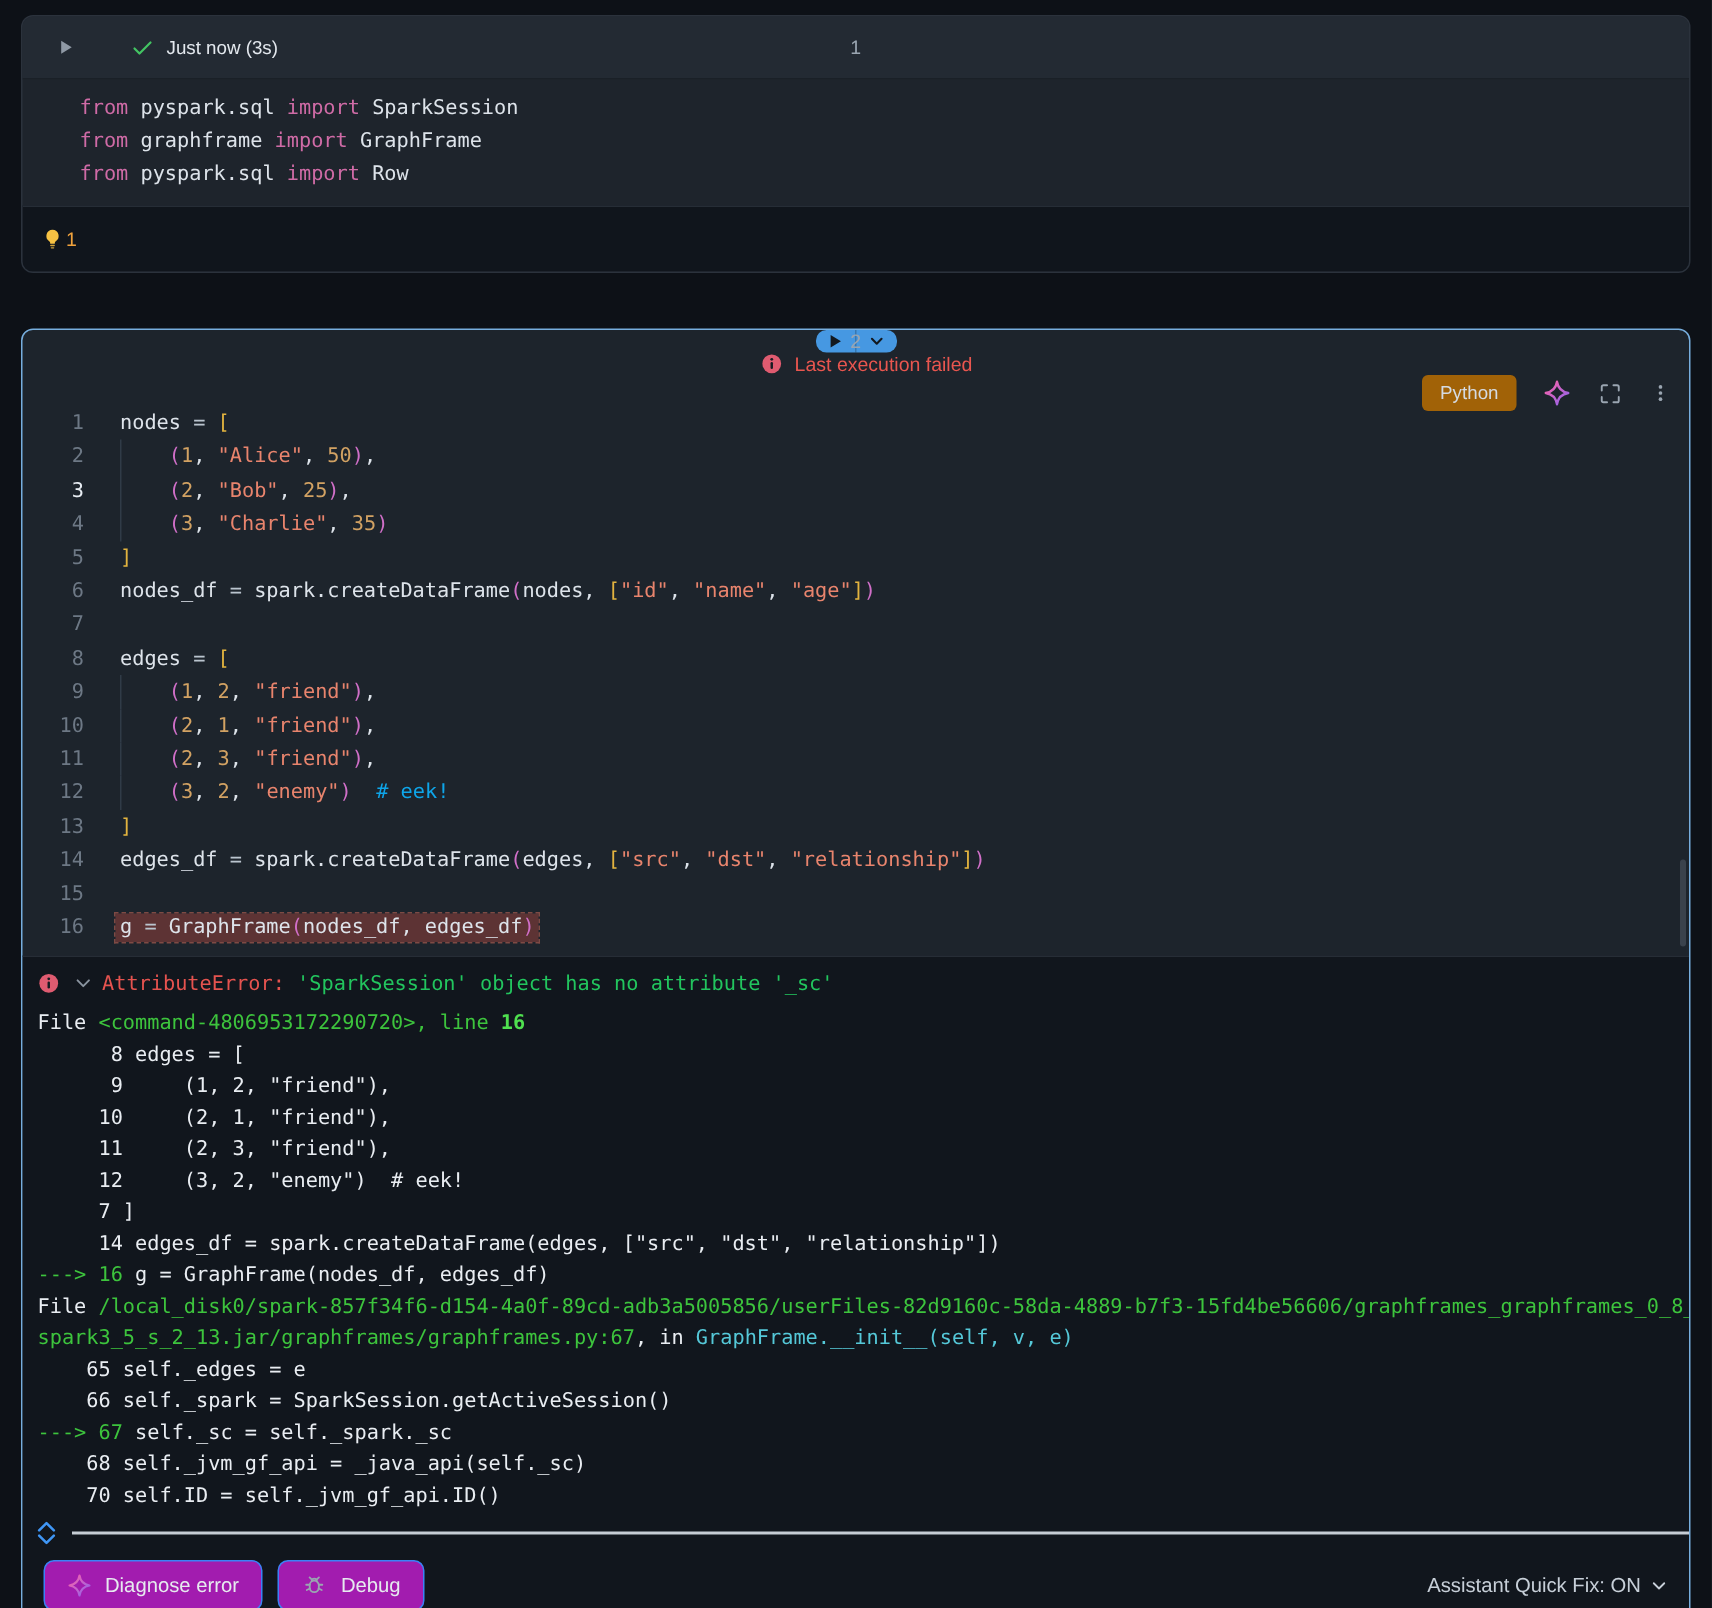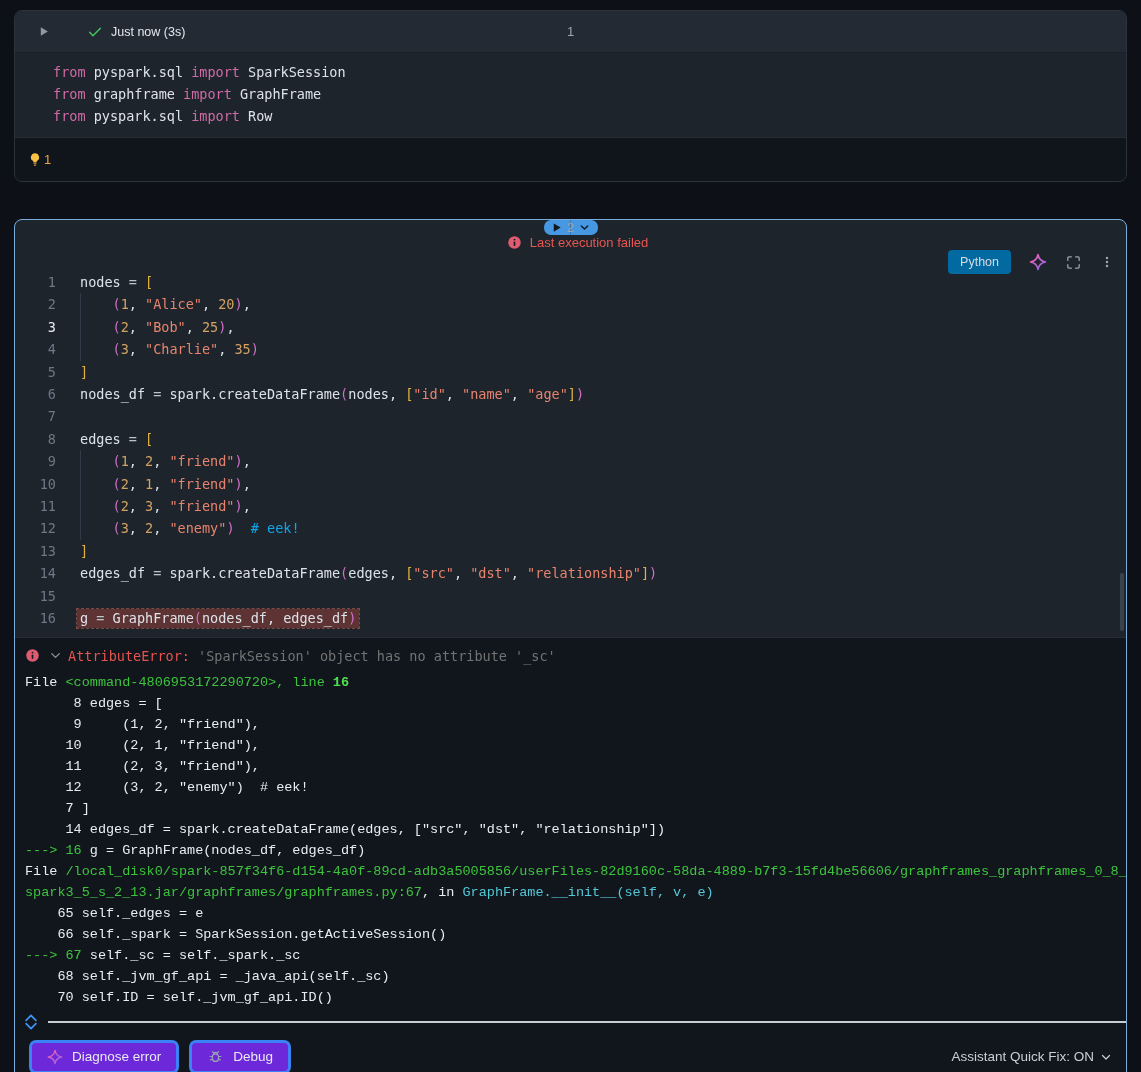--- a/index.html
+++ b/index.html
@@ -38,21 +38,21 @@
   #cell2 .c2-header { height:46px; display:flex; align-items:center; position:relative; padding:0 12px;flex-direction:column; }
   .run-button {
     width:54px; height:27px; background:#4698e2; border-radius:7px;
     display:flex; align-items:center; justify-content:space-evenly; cursor:pointer; border:none;
   }
   .run-button .sep { width:1px; height:15px; background:rgba(14,20,27,.25); }
   .err-badge { display:flex; align-items:center; margin-left:14px; }
   .err-status-text { color:#e9564f; font-size:13px; margin-left:8px; }
   .hdr-right { margin-left:auto; display:flex; align-items:center; gap:18px; }
   .lang-badge {
-    background:#0369a1; color:#d5dbe2; font-size:12.5px; border:none;
+    background:#a16207; color:#d5dbe2; font-size:12.5px; border:none;
     padding:5px 12px; border-radius:4px; cursor:pointer;
   }
   .icon-btn { background:none; border:none; cursor:pointer; display:flex; align-items:center; padding:0; }
 
   
   .editor { padding:5px 0 7px 0; position:relative; }
   .cline2 { display:flex; line-height:22.4px; font-size:13.5px; white-space:pre; }
   .gutter { width:50px; flex:0 0 50px; text-align:right; padding-right:9px; color:#6d7885; user-select:none; }
   .gutter.active { color:#e8edf3; }
   .lcontent { position:relative; padding-left:15px; flex:1; }
@@ -68,39 +68,39 @@
   .tk-num { color:#d2a263; }
   .tk-brk { color:#e2b33f; }
   .tk-par { color:#d06fc8; }
   .tk-com { color:#0ea5e9; }
 
   
   .output { background:#11161d; border-top:1px solid #262d36; }
   .err-header { display:flex; align-items:center; padding:8px 0 2px 10px; height:30px; }
   .err-header .err-title { font-size:13.5px; margin-left:6px; }
   .err-name { color:#e5534f; }
-  .err-msg  { color:#737373; }
+  .err-msg  { color:#22c55e; }
   .trace { padding:4px 0 0 10px; font-size:13.5px; line-height:21px; overflow:hidden; }
-  .trace .tline { white-space:pre;font-family:Liberation Mono, monospace; }
+  .trace .tline { white-space:pre; }
   .tr-w { color:#e9edf2; }
   .tr-g { color:#3dc43d; }
   .tr-gb{ color:#4fe04f; font-weight:bold; }
   .tr-c { color:#55c8d8; }
 
   
   .resize-row { display:flex; align-items:center; height:24px; padding-left:9px; margin-top:2px; }
   .chevs { display:flex; flex-direction:column; cursor:pointer; background:none; border:none; padding:0; }
   .chevs svg { display:block; }
   .rline { flex:1; height:2px; background:#c6cdd5; margin-left:10px; }
 
   
   .c2-footer { display:flex; align-items:center; padding:6px 14px 12px 14px; gap:10px; }
   .foot-btn {
-    height:34px; display:flex; align-items:center; gap:9px; background:#6d28d9;
-    border:3px solid #3b82f6; border-radius:7px; padding:0 15px; cursor:pointer;
+    height:34px; display:flex; align-items:center; gap:9px; background:#a21caf;
+    border:1px solid #3b82f6; border-radius:7px; padding:0 15px; cursor:pointer;
     color:#e6eaef; font-size:13.5px; font-family:"Liberation Sans","DejaVu Sans",sans-serif;
   }
   .quickfix { margin-left:auto; display:flex; align-items:center; gap:6px; color:#c7cfd8; font-size:13.5px; cursor:pointer; background:none; border:none; }
 </style>
 </head>
 <body>
 
 <section class="cell" id="cell1">
   <div class="c1-header">
     <button class="icon-btn" style="margin-left:10px">
@@ -178,21 +178,21 @@
             <circle cx="12" cy="12" r="2.1" fill="#9aa5b1"></circle>
             <circle cx="12" cy="19" r="2.1" fill="#9aa5b1"></circle>
         </svg>
       </button>
     </span>
   </div>
 
   <div class="editor mono" id="c2code">
     <span class="scroll-thumb"></span>
   <div class="cline2"><span class="gutter">1</span><span class="lcontent"><span class="tk-txt">nodes </span><span class="tk-op">= </span><span class="tk-brk">[</span></span></div>
-      <div class="cline2"><span class="gutter">2</span><span class="lcontent"><i class="guide"></i><span class="tk-txt">    </span><span class="tk-par">(</span><span class="tk-num">1</span><span class="tk-txt">, </span><span class="tk-str">"Alice"</span><span class="tk-txt">, </span><span class="tk-num">20</span><span class="tk-par">)</span><span class="tk-txt">,</span></span></div>
+      <div class="cline2"><span class="gutter">2</span><span class="lcontent"><i class="guide"></i><span class="tk-txt">    </span><span class="tk-par">(</span><span class="tk-num">1</span><span class="tk-txt">, </span><span class="tk-str">"Alice"</span><span class="tk-txt">, </span><span class="tk-num">50</span><span class="tk-par">)</span><span class="tk-txt">,</span></span></div>
       <div class="cline2"><span class="gutter active">3</span><span class="lcontent"><i class="guide"></i><span class="tk-txt">    </span><span class="tk-par">(</span><span class="tk-num">2</span><span class="tk-txt">, </span><span class="tk-str">"Bob"</span><span class="tk-txt">, </span><span class="tk-num">25</span><span class="tk-par">)</span><span class="tk-txt">,</span></span></div>
       <div class="cline2"><span class="gutter">4</span><span class="lcontent"><i class="guide"></i><span class="tk-txt">    </span><span class="tk-par">(</span><span class="tk-num">3</span><span class="tk-txt">, </span><span class="tk-str">"Charlie"</span><span class="tk-txt">, </span><span class="tk-num">35</span><span class="tk-par">)</span></span></div>
       <div class="cline2"><span class="gutter">5</span><span class="lcontent"><span class="tk-brk">]</span></span></div>
       <div class="cline2"><span class="gutter">6</span><span class="lcontent"><span class="tk-txt">nodes_df </span><span class="tk-op">= </span><span class="tk-txt">spark.createDataFrame</span><span class="tk-par">(</span><span class="tk-txt">nodes, </span><span class="tk-brk">[</span><span class="tk-str">"id"</span><span class="tk-txt">, </span><span class="tk-str">"name"</span><span class="tk-txt">, </span><span class="tk-str">"age"</span><span class="tk-brk">]</span><span class="tk-par">)</span></span></div>
       <div class="cline2"><span class="gutter">7</span><span class="lcontent">&nbsp;</span></div>
       <div class="cline2"><span class="gutter">8</span><span class="lcontent"><span class="tk-txt">edges </span><span class="tk-op">= </span><span class="tk-brk">[</span></span></div>
       <div class="cline2"><span class="gutter">9</span><span class="lcontent"><i class="guide"></i><span class="tk-txt">    </span><span class="tk-par">(</span><span class="tk-num">1</span><span class="tk-txt">, </span><span class="tk-num">2</span><span class="tk-txt">, </span><span class="tk-str">"friend"</span><span class="tk-par">)</span><span class="tk-txt">,</span></span></div>
       <div class="cline2"><span class="gutter">10</span><span class="lcontent"><i class="guide"></i><span class="tk-txt">    </span><span class="tk-par">(</span><span class="tk-num">2</span><span class="tk-txt">, </span><span class="tk-num">1</span><span class="tk-txt">, </span><span class="tk-str">"friend"</span><span class="tk-par">)</span><span class="tk-txt">,</span></span></div>
       <div class="cline2"><span class="gutter">11</span><span class="lcontent"><i class="guide"></i><span class="tk-txt">    </span><span class="tk-par">(</span><span class="tk-num">2</span><span class="tk-txt">, </span><span class="tk-num">3</span><span class="tk-txt">, </span><span class="tk-str">"friend"</span><span class="tk-par">)</span><span class="tk-txt">,</span></span></div>
       <div class="cline2"><span class="gutter">12</span><span class="lcontent"><i class="guide"></i><span class="tk-txt">    </span><span class="tk-par">(</span><span class="tk-num">3</span><span class="tk-txt">, </span><span class="tk-num">2</span><span class="tk-txt">, </span><span class="tk-str">"enemy"</span><span class="tk-par">)</span><span class="tk-txt">  </span><span class="tk-com"># eek!</span></span></div>

